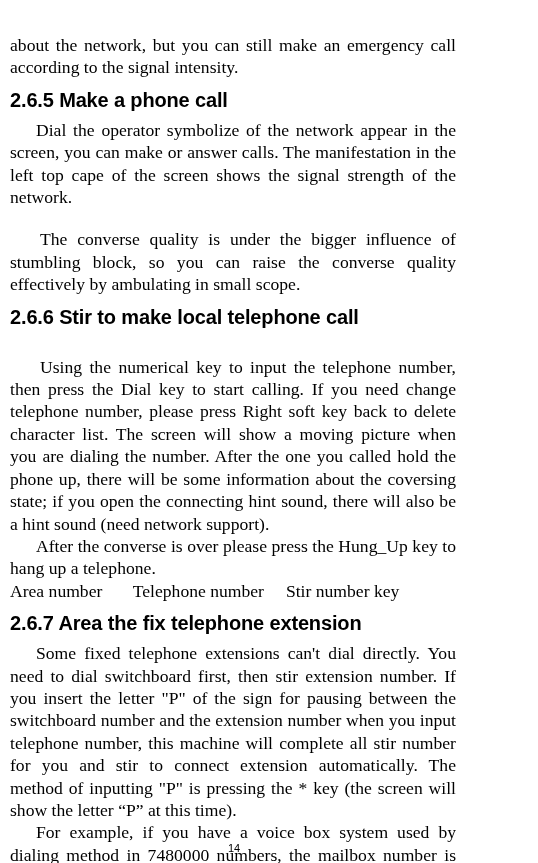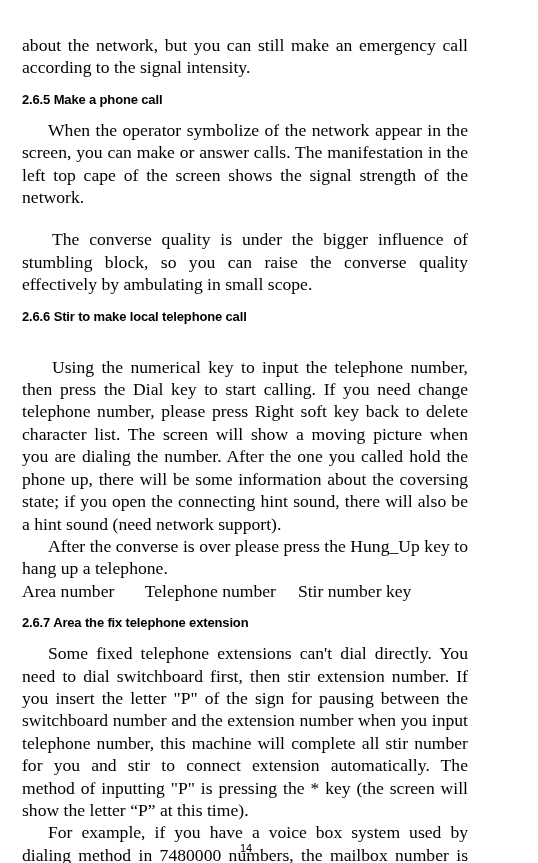--- a/index.html
+++ b/index.html
@@ -12,21 +12,21 @@
     width: 538px;
     height: 863px;
     position: relative;
     overflow: hidden;
     font-family: "Liberation Serif", "DejaVu Serif", serif;
     color: #000000;
     -webkit-font-smoothing: none;
   }
   .page {
     position: absolute;
-    left: 16px;
+    left: 4px;
     top: 0;
     width: 460px;
     height: 863px;
     box-sizing: border-box;
     padding: 0 8px 0 6px;
   }
   .body-flow {
     padding-top: 34px;
   }
   p.para {
@@ -44,21 +44,21 @@
   p.indent {
     text-indent: 26px;
   }
   p.indent-wide {
     text-indent: 30px;
     margin-top: 20px;
   }
   h2.heading {
     margin: 0;
     font-family: "Liberation Sans", "DejaVu Sans", sans-serif;
-    font-size: 13px;
+    font-size: 20px;
     line-height: 22px;
     font-weight: bold;
     text-align: left;
     letter-spacing: -0.15px;
   }
   .sp-before-heading { height: 10px; }
   .sp-after-heading  { height: 8px; }
   .tabline {
     margin: 0;
     font-size: 17.6px;
@@ -92,21 +92,21 @@
 <div class="page">
 
   <div class="body-flow">
 
     <p class="para">about the network, but you can still make an emergency call according to the signal intensity.</p>
 
     <div class="sp-before-heading"></div>
     <h2 class="heading">2.6.5 Make a phone call</h2>
     <div class="sp-after-heading"></div>
 
-    <p class="para indent">When the operator symbolize of the network appear in the screen, you can make or answer calls. The manifestation in the left top cape of the screen shows the signal strength of the network.</p>
+    <p class="para indent">Dial the operator symbolize of the network appear in the screen, you can make or answer calls. The manifestation in the left top cape of the screen shows the signal strength of the network.</p>
 
     <p class="para indent-wide">The converse quality is under the bigger influence of stumbling block, so you can raise the converse quality effectively by ambulating in small scope.</p>
 
     <div class="sp-before-heading"></div>
     <h2 class="heading">2.6.6 Stir to make local telephone call</h2>
     <div class="sp-after-heading"></div>
 
     <p class="para indent-wide">Using the numerical key to input the telephone number, then press the Dial key to start calling. If you need change telephone number, please press Right soft key back to delete character list. The screen will show a moving picture when you are dialing the number. After the one you called hold the phone up, there will be some information about the coversing state; if you open the connecting hint sound, there will also be a hint sound (need network support).</p>
 
     <p class="para indent">After the converse is over please press the Hung_Up key to hang up a telephone.</p>

